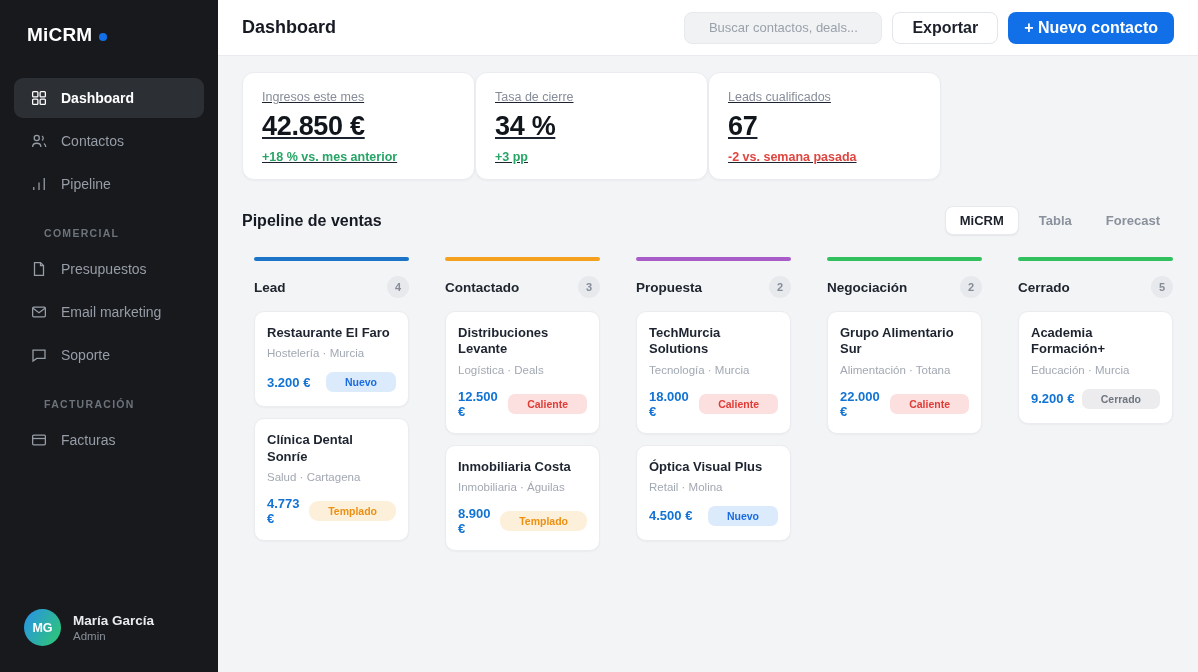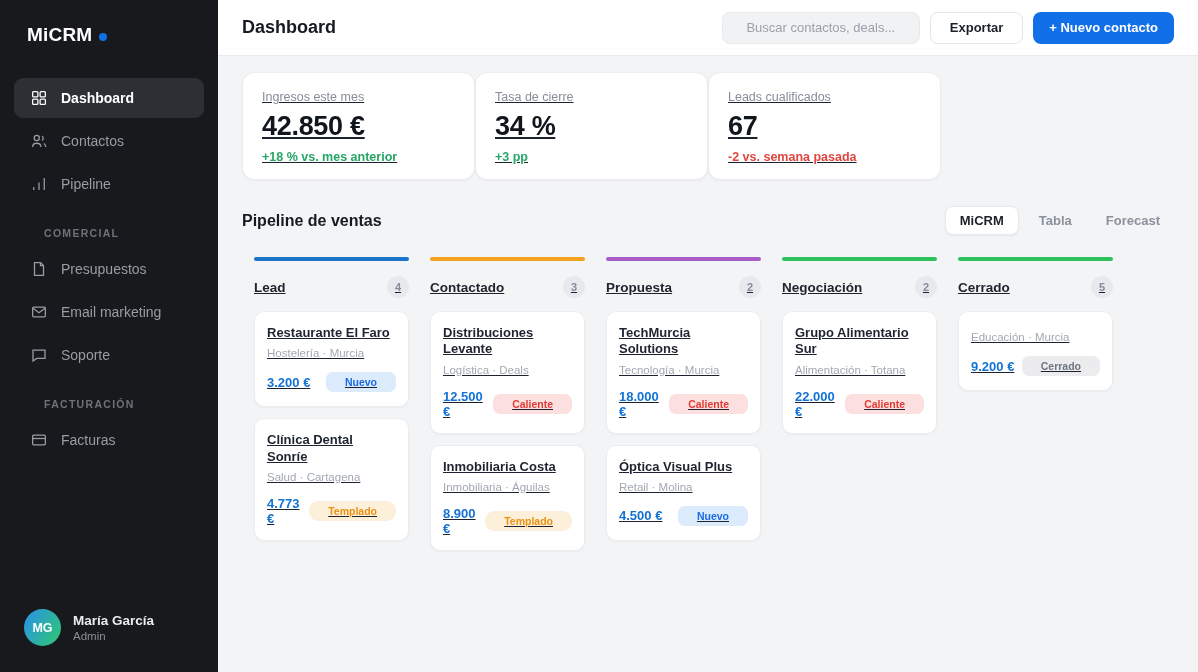--- a/index.html
+++ b/index.html
@@ -48,21 +48,21 @@
     display:flex; align-items:center; padding:0 24px; flex-shrink:0;
   }
   .page-title { font-size:18px; font-weight:800; color:#151a23; }
   .topbar-actions { margin-left:auto; display:flex; align-items:center; gap:10px;border-radius:12px; }
   .search-input {
     width:198px; height:32px; border-radius:8px; border:1px solid #e7e9ec;
     background:#f1f2f4; font-size:13px; color:#4b5260; text-align:center;
     font-family:"Liberation Sans", sans-serif; outline:none;
   }
   .search-input::placeholder { color:#9aa1ab; }
-  .btn { height:32px; border-radius:8px; font-size:13px; cursor:pointer; font-family:"Liberation Sans", sans-serif; }
+  .btn { height:32px; border-radius:8px; font-size:16px; cursor:pointer; font-family:"Liberation Sans", sans-serif; }
   .btn-export { background:#fff; border:1px solid #e2e5e9; color:#1b202a; font-weight:700; padding:0 19px; }
   .btn-primary { background:var(--accent,#1170e8); border:none; color:#fff; font-weight:700; padding:0 16px; }
 
   .content { flex:1; padding:16px 24px 0; overflow:hidden; }
 
   
   .stats-row { display:grid; grid-template-columns:repeat(4,1fr); gap:0;text-decoration:underline; }
   .stat-card {
     background:#fff; border:1px solid #eaecf0; border-radius:12px;
     padding:17px 19px; height:108px;
@@ -78,21 +78,21 @@
   .pipeline-head { display:flex; align-items:center; margin-top:26px; }
   .pipeline-title { font-size:16px; font-weight:800; color:#151a23; }
   .tabs { margin-left:auto; display:flex; align-items:center; gap:6px; }
   .tab { font-size:13px; color:#8a919c; font-weight:600; padding:6px 14px; border-radius:8px; cursor:pointer; }
   .tab.active {
     background:#fff; color:#1b202a; border:1px solid #e7e9ed;
     box-shadow:0 1px 2px rgba(20,24,33,.06);
   }
 
   
-  .board { display:flex; gap:21px; margin-top:22px; padding-left:12px;text-decoration:underline; }
+  .board { display:flex; gap:36px; margin-top:22px; padding-left:12px; }
   .kcol { width:155px; flex-shrink:0; }
   .kcol-bar { height:4px; border-radius:3px; margin-bottom:15px; }
   .kcol-head { display:flex; align-items:center; justify-content:space-between; margin-bottom:13px; }
   .kcol-name { font-size:13.5px; font-weight:700; color:#20262f; }
   .kcol-count {
     width:22px; height:22px; border-radius:50%; background:#e7e9ed; color:#858c97;
     font-size:11px; font-weight:600; display:flex; align-items:center; justify-content:center;
   }
   .kcards { display:flex; flex-direction:column; gap:11px; }
   .deal-card {
@@ -329,20 +329,21 @@
       </div>
 
       <div class="kcol">
         <div class="kcol-bar" style="background: rgb(49, 192, 94);"></div>
         <div class="kcol-head">
           <span class="kcol-name">Cerrado</span>
           <span class="kcol-count">5</span>
         </div>
         <div class="kcards">
           <div class="deal-card">
+            <div class="deal-title">Academia Formación+</div>
             <div class="deal-meta">Educación · Murcia</div>
             <div class="deal-foot">
               <span class="deal-value">9.200 €</span>
               <span class="badge cerrado">Cerrado</span>
             </div>
           </div>
         </div>
       </div>
 
     </div>

